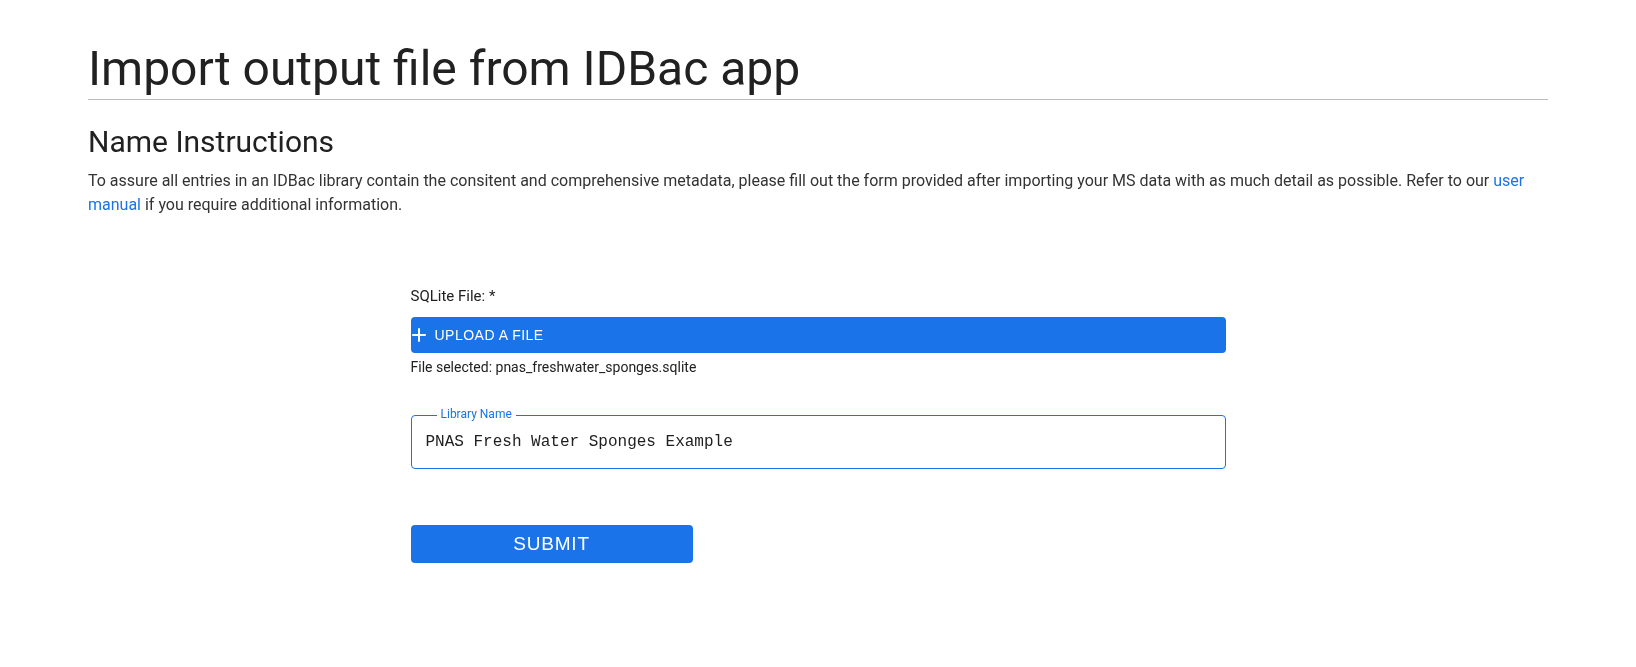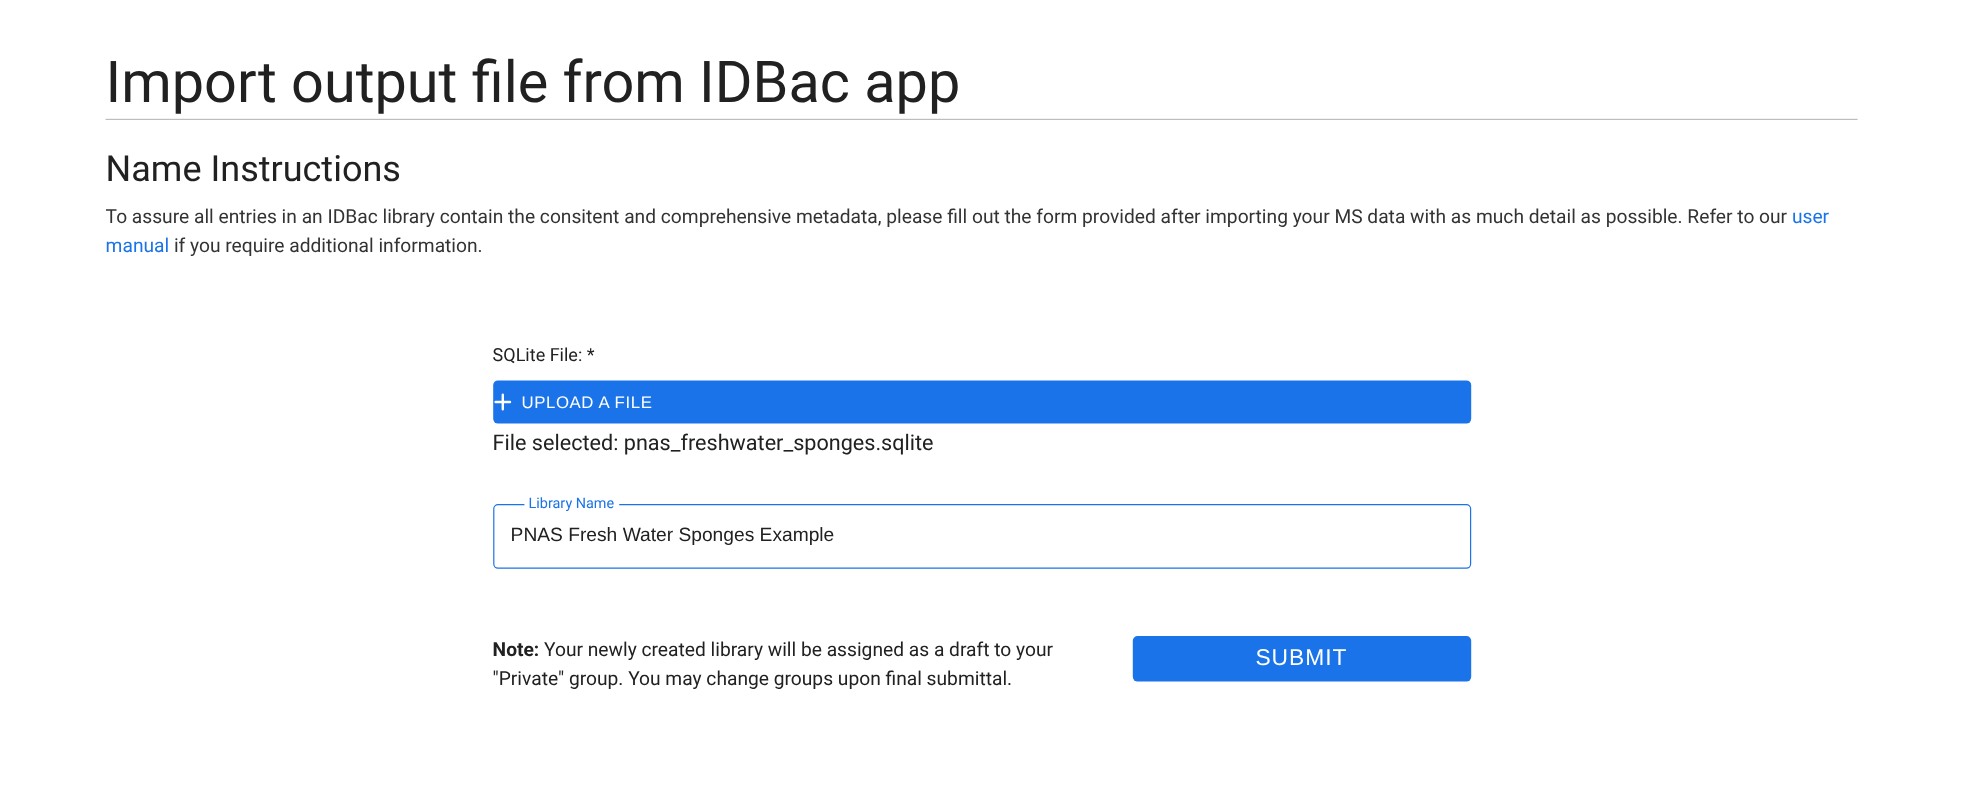--- a/index.html
+++ b/index.html
@@ -54,21 +54,21 @@
       font-size: 14px;
       font-weight: 500;
       letter-spacing: 0.5px;
       display: flex;
       align-items: center;
       gap: 8px;
       cursor: pointer;
     }
     .plus-icon { display: inline-flex; }
     .selected-file {
-      font-size: 18px;
+      font-size: 14px;
       color: #212121;
       margin-top: 6px;
     }
     .text-field {
       position: relative;
       margin-top: 40px;
     }
     .text-field-label {
       position: absolute;
       top: -8px;
@@ -80,21 +80,21 @@
     }
     .text-field input {
       width: 100%;
       height: 54px;
       border: 1px solid #1a73e8;
       border-radius: 4px;
       padding: 0 14px;
       font-size: 16px;
       color: #212121;
       outline: none;
-      font-family: Liberation Sans, sans-serif;
+      font-family: Liberation Mono, monospace;
     }
     .footer-row {
       display: flex;
       align-items: flex-start;
       justify-content: space-between;
       margin-top: 56px;
       gap: 40px;
     }
     .note-text {
       font-size: 16px;
@@ -141,18 +141,15 @@
   <div class="selected-file">
     <span>File selected: </span><span>pnas_freshwater_sponges.sqlite</span>
   </div>
 
   <div class="text-field">
     <span class="text-field-label">Library Name</span>
     <input type="text" value="PNAS Fresh Water Sponges Example" style="">
   </div>
 
   <div class="footer-row">
-    <p class="note-text">
-      <strong>Note:</strong><span> Your newly created library will be assigned as a draft to your "Private" group. You may change groups upon final submittal.</span>
-    </p>
     <button class="submit-button">SUBMIT</button>
   </div>
 </div>
 
 </body></html>

